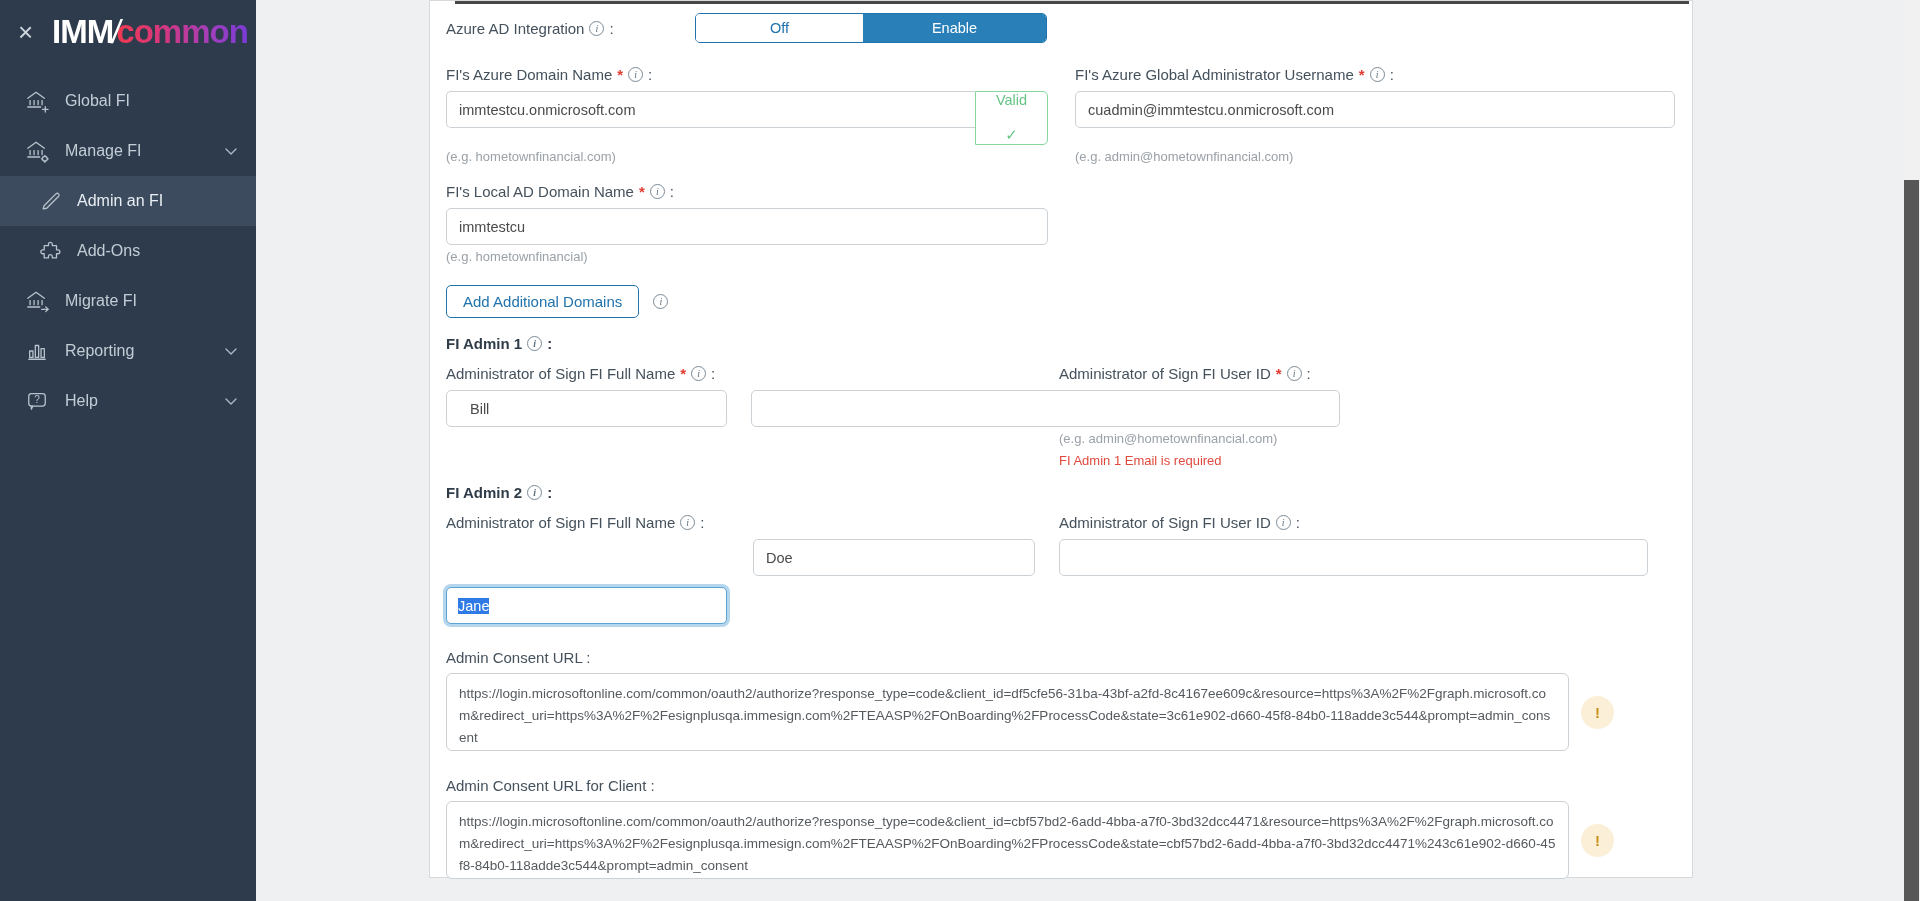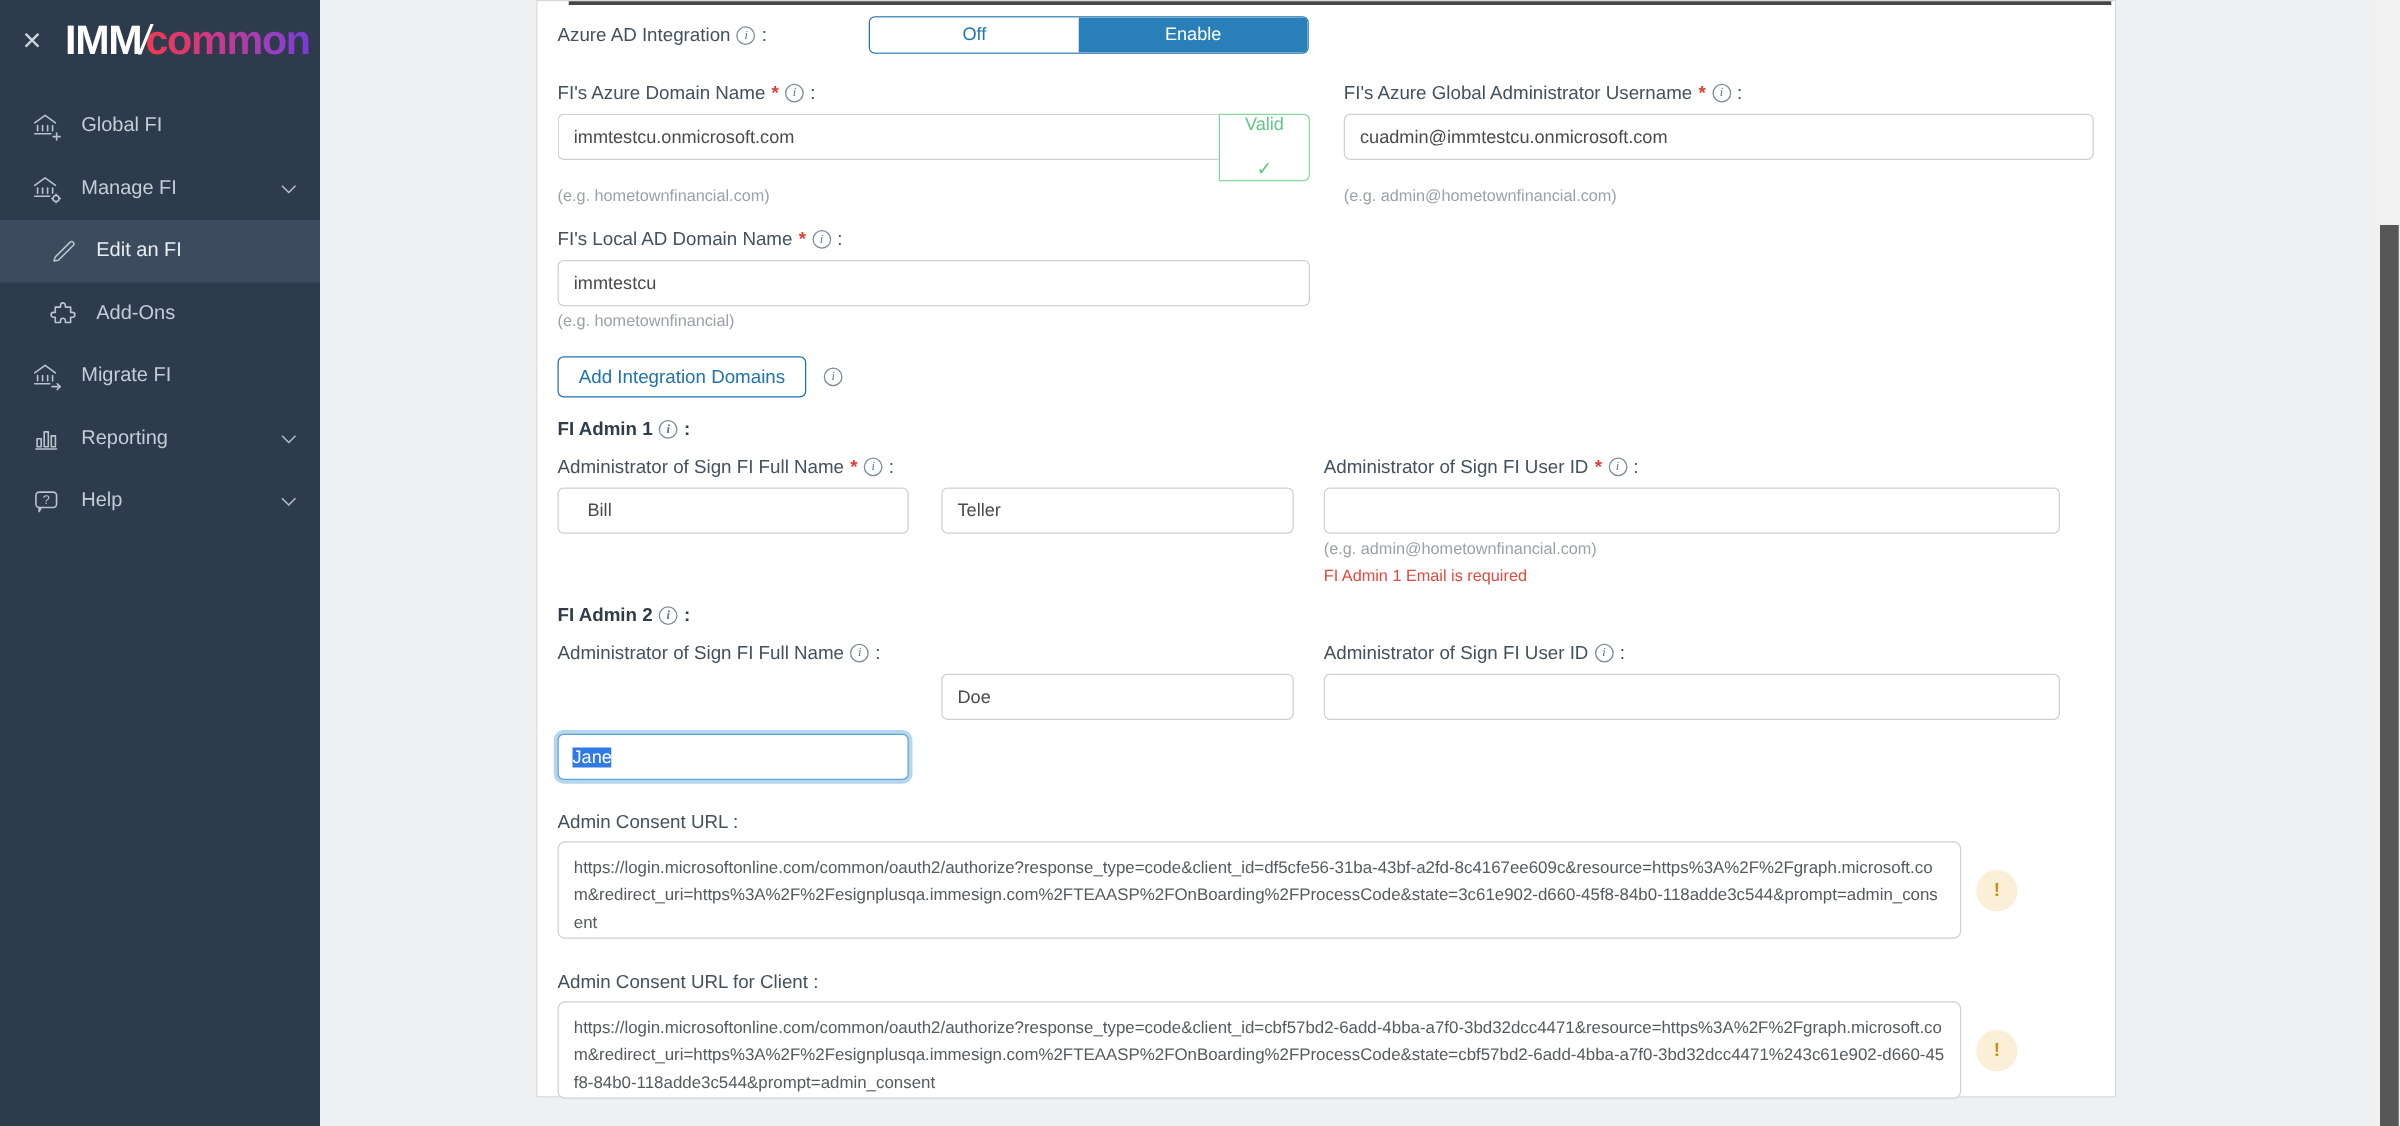--- a/index.html
+++ b/index.html
@@ -139,21 +139,21 @@
           </svg>
       </span>
     </div>
 
     <div class="menu-item sub active">
       <span class="mi-icon">
         <svg viewBox="0 0 24 24" width="22" height="22">
             <path d="M3.5 20.5 l1-3.4 L17.6 4a2 2 0 0 1 2.8 2.8 L7.3 19.9 3.5 20.5 z"></path>
           </svg>
       </span>
-      <span>Edit an FI</span>
+      <span>Admin an FI</span>
     </div>
 
     <div class="menu-item sub">
       <span class="mi-icon">
         <svg viewBox="0 0 24 24" width="22" height="22">
             <path d="M9.2 4.6 a2.1 2.1 0 0 1 4.2 0 v1.6 h4.6 v4.6 h1.6 a2.1 2.1 0 0 1 0 4.2 h-1.6 v4.6 h-4.6 v-1.6 a2.1 2.1 0 0 0-4.2 0 v1.6 H4.6 v-4.6 H3 a2.1 2.1 0 0 1 0-4.2 h1.6 V6.2 h4.6 z"></path>
           </svg>
       </span>
       <span>Add-Ons</span>
     </div>
@@ -264,21 +264,21 @@
       </span>
     </div>
     <div class="row" style="margin-top:8px;">
       <input class="f-input" style="width: 602px;" value="immtestcu">
     </div>
     <div class="row">
       <span class="helper">(e.g. hometownfinancial)</span>
     </div>
 
     <div class="row" style="margin-top:21px; align-items:center;">
-      <button class="btn-outline">Add Integration Domains</button>
+      <button class="btn-outline">Add Additional Domains</button>
       <span class="info-i" style="margin-left:14px;">i</span>
     </div>
 
     <div class="row" style="margin-top:17px;">
       <span class="f-label bold">
         <span>FI Admin 1</span>
         <span class="info-i">i</span>
         <span>:</span>
       </span>
     </div>
@@ -291,21 +291,20 @@
       </span>
       <span class="f-label" style="margin-left:24px;">
         <span>Administrator of Sign FI User ID</span>
         <span class="req">*</span>
         <span class="info-i">i</span>
         <span>:</span>
       </span>
     </div>
     <div class="row" style="margin-top:8px;">
       <input class="f-input" style="width: 281px; padding-left: 23px;" value="Bill">
-      <input class="f-input" style="margin-left: 26px; width: 282px;" value="Teller">
       <input class="f-input" style="margin-left: 24px; width: 589px;" value="">
     </div>
     <div class="row">
       <span style="width:613px;"></span>
       <span class="helper">(e.g. admin@hometownfinancial.com)</span>
     </div>
     <div class="row">
       <span style="width:613px;"></span>
       <span class="error-text">FI Admin 1 Email is required</span>
     </div>

